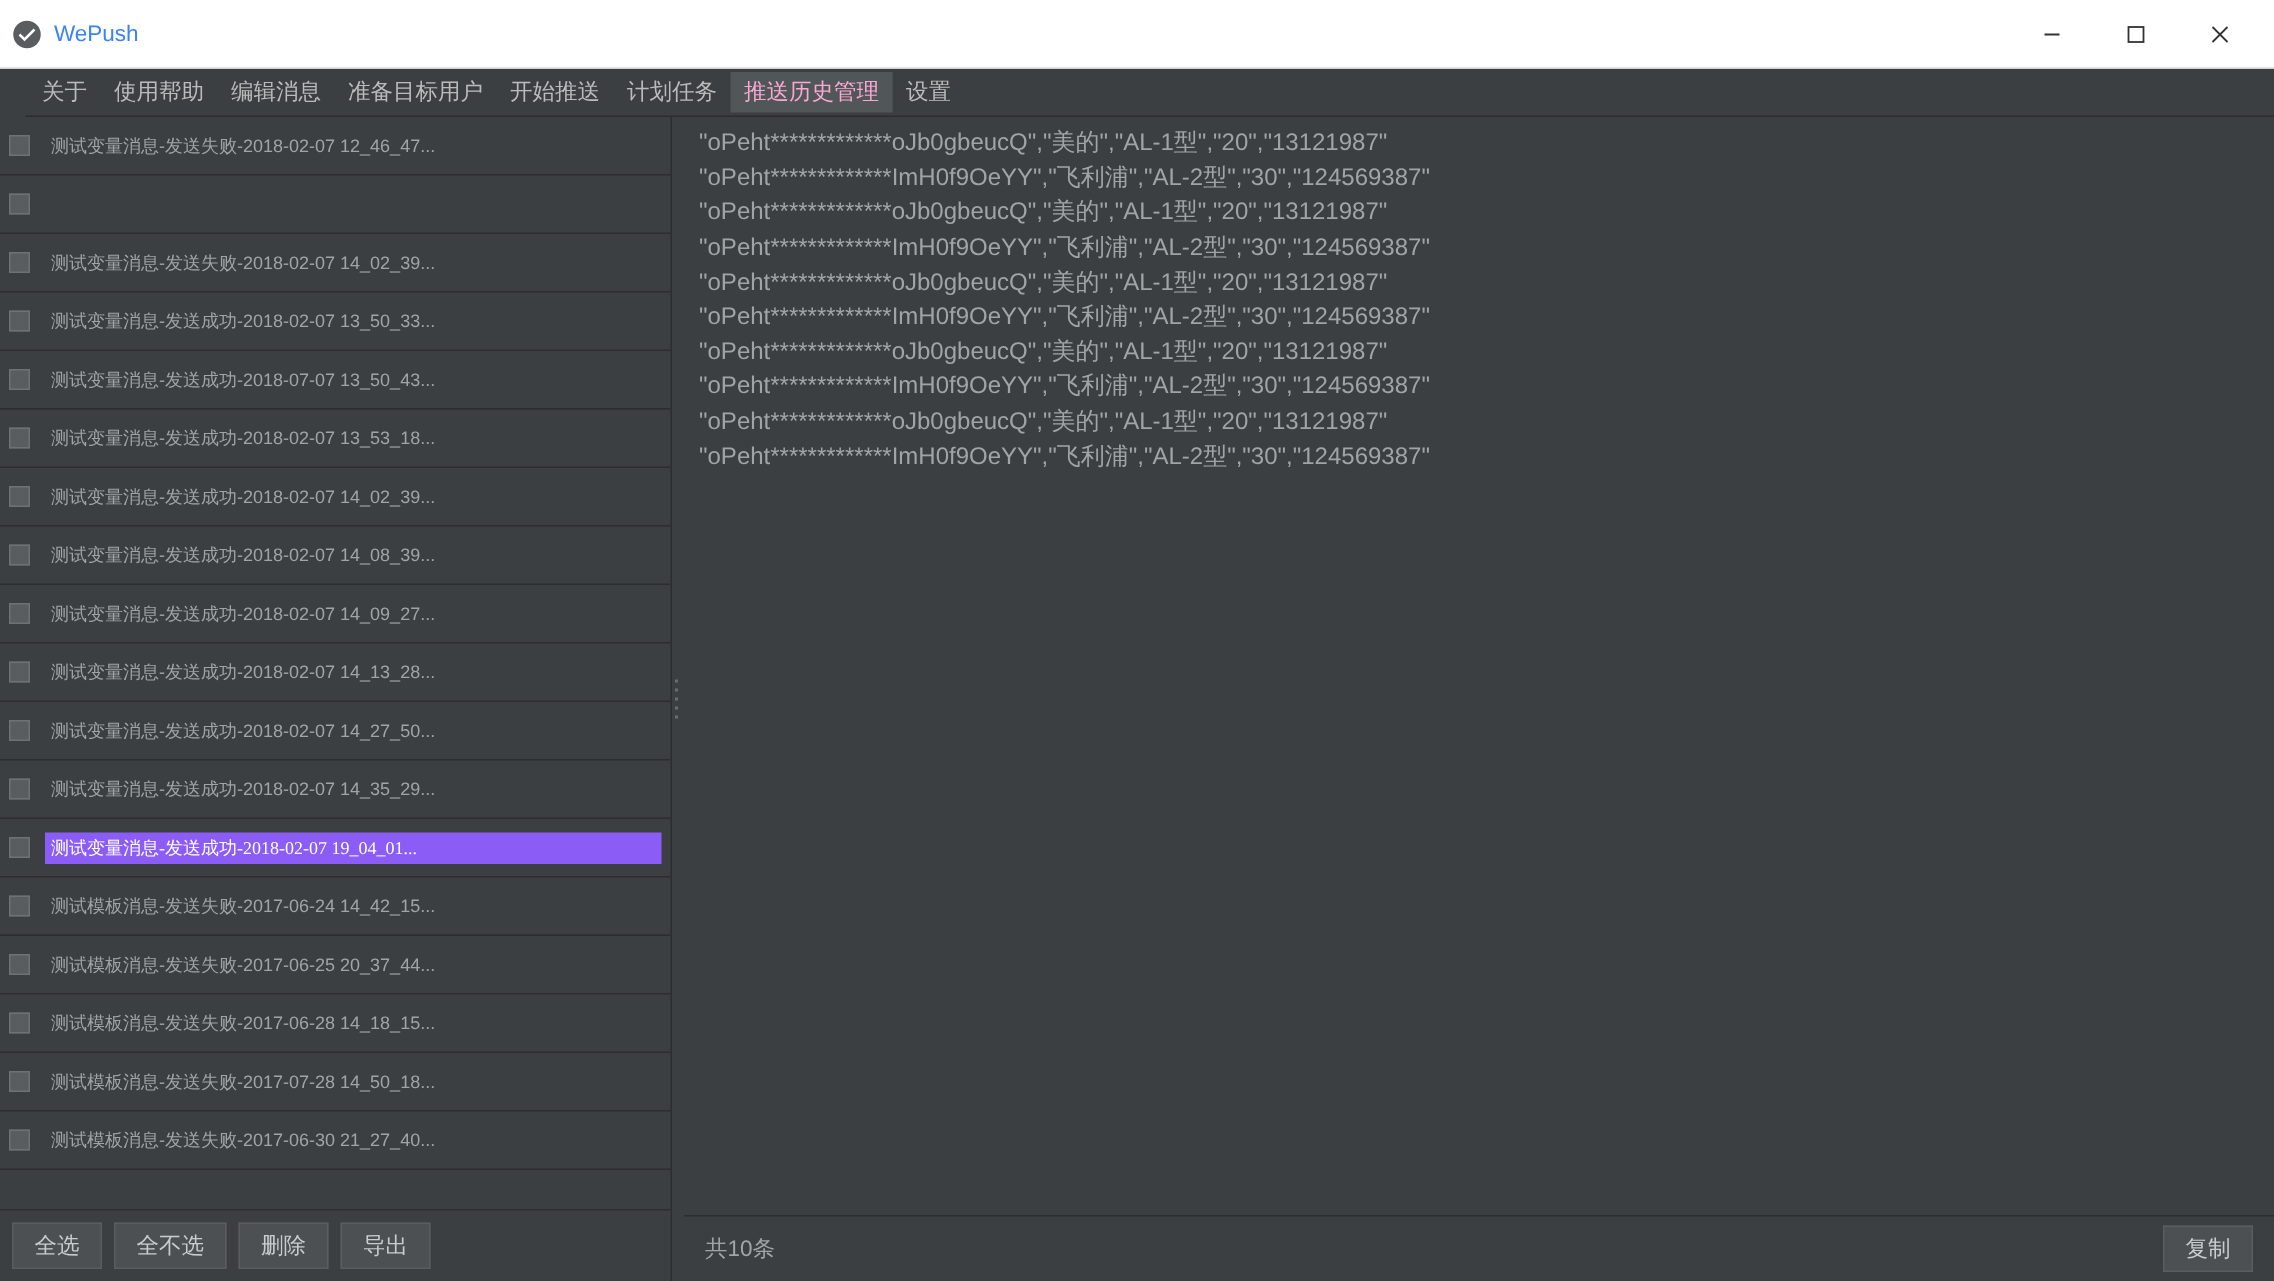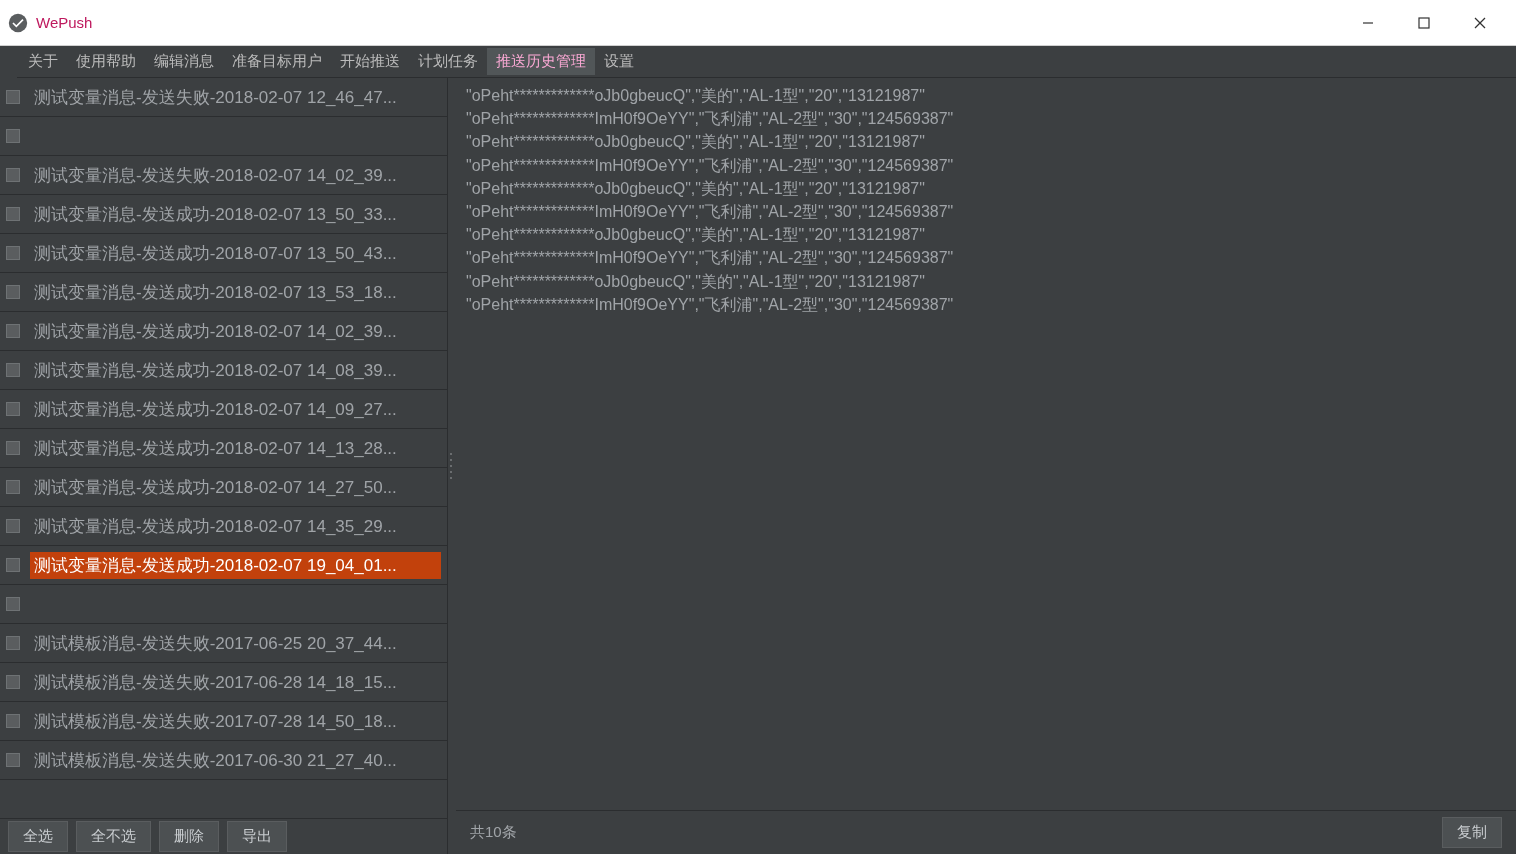--- a/index.html
+++ b/index.html
@@ -27,21 +27,21 @@
     .titlebar-icon {
       width: 20px;
       height: 20px;
       margin-right: 8px;
       display: flex;
       align-items: center;
       justify-content: center;
     }
     .titlebar-title {
       font-size: 15px;
-      color: #be185d;
+      color: #3b82f6;
       flex: 1;
     }
     .window-controls {
       display: flex;
       gap: 0;
     }
     .window-control {
       width: 56px;
       height: 46px;
       display: flex;
@@ -88,47 +88,48 @@
     .history-list {
       flex: 1;
       overflow-y: auto;
       overflow-x: hidden;
     }
     .history-item {
       display: flex;
       align-items: center;
       height: 39px;
       padding: 0 6px;
-      font-size: 17px;
+      font-size: 12px;
       color: #a0a4a8;
       border-bottom: 1px solid #2b2d2f;
       cursor: pointer;
       white-space: nowrap;
       overflow: hidden;
     }
     .history-item.selected .history-label {
-      background: #c2410c;
+      background: #8b5cf6;
       color: #ffffff;
+      font-family: Liberation Serif, serif;
     }
     .history-checkbox {
       width: 14px;
       height: 14px;
       background: #5a5d5f;
       border: 1px solid #6e7274;
       margin-right: 10px;
       flex-shrink: 0;
     }
     .history-label {
       flex: 1;
       overflow: hidden;
       text-overflow: ellipsis;
       padding: 2px 4px;
     }
     .left-toolbar {
-      height: 36px;
+      height: 48px;
       background: #3c3f41;
       display: flex;
       align-items: center;
       padding: 0 8px;
       gap: 8px;
       border-top: 1px solid #2b2d2f;
     }
     .tool-button {
       padding: 5px 14px;
       background: #4c5052;
@@ -292,20 +293,21 @@
         <div class="history-item">
           <div class="history-checkbox"></div>
           <div class="history-label">测试变量消息-发送成功-2018-02-07 14_35_29...</div>
         </div>
         <div class="history-item selected">
           <div class="history-checkbox"></div>
           <div class="history-label">测试变量消息-发送成功-2018-02-07 19_04_01...</div>
         </div>
         <div class="history-item">
           <div class="history-checkbox"></div>
+          <div class="history-label">测试模板消息-发送失败-2017-06-24 14_42_15...</div>
         </div>
         <div class="history-item">
           <div class="history-checkbox"></div>
           <div class="history-label">测试模板消息-发送失败-2017-06-25 20_37_44...</div>
         </div>
         <div class="history-item">
           <div class="history-checkbox"></div>
           <div class="history-label">测试模板消息-发送失败-2017-06-28 14_18_15...</div>
         </div>
         <div class="history-item">

